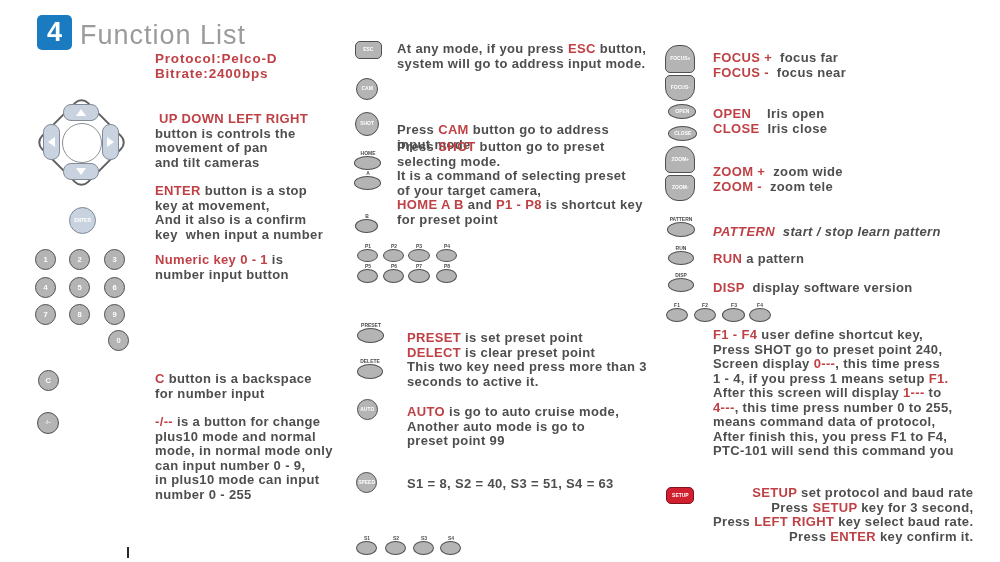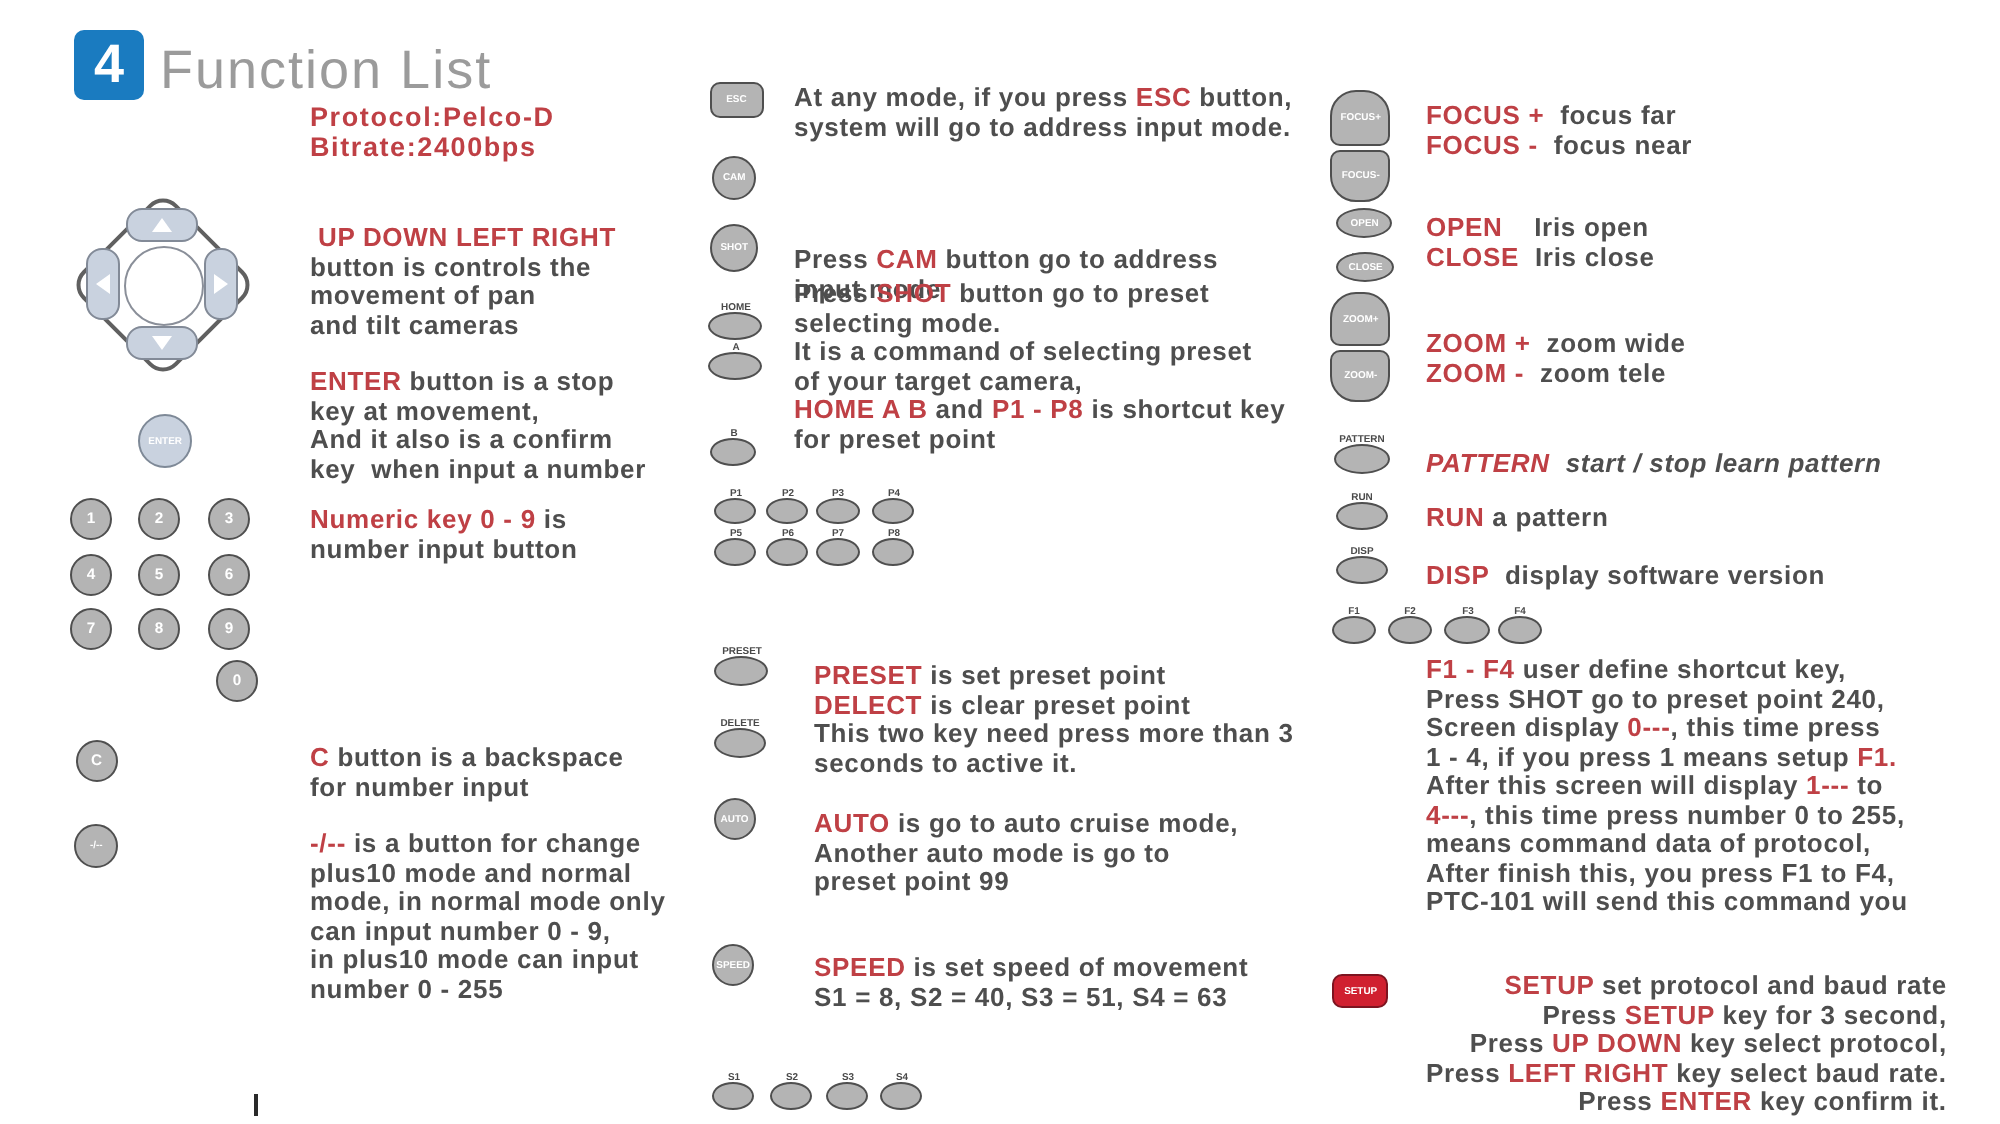--- a/index.html
+++ b/index.html
@@ -129,21 +129,21 @@
       <div><span>movement of pan</span></div>
       <div><span>and tilt cameras</span></div>
     </div>
   <div class="abs rt" style="left:155px;top:184px;">
       <div><span class="red">ENTER</span><span> button is a stop</span></div>
       <div><span>key at movement,</span></div>
       <div><span>And it also is a confirm</span></div>
       <div><span>key  when input a number</span></div>
     </div>
   <div class="abs rt" style="left:155px;top:253px;">
-      <div><span class="red">Numeric key 0 - 9</span><span> is</span></div>
+      <div><span class="red">Numeric key 0 - 1</span><span> is</span></div>
       <div><span>number input button</span></div>
     </div>
   <div class="abs rt" style="left:155px;top:372px;">
       <div><span class="red">C</span><span> button is a backspace</span></div>
       <div><span>for number input</span></div>
     </div>
   <div class="abs rt" style="left:155px;top:415px;">
       <div><span class="red">-/--</span><span> is a button for change</span></div>
       <div><span>plus10 mode and normal</span></div>
       <div><span>mode, in normal mode only</span></div>
@@ -236,21 +236,20 @@
   <div class="abs rt" style="left:407px;top:405px;">
       <div><span class="red">AUTO</span><span> is go to auto cruise mode,</span></div>
       <div><span>Another auto mode is go to</span></div>
       <div><span>preset point 99</span></div>
     </div>
 
   <div class="key circ" style="left:356px;top:472px;width:21px;height:21px;">
       <span class="klabel">SPEED</span>
     </div>
   <div class="abs rt" style="left:407px;top:477px;">
-      <div><span class="red">SPEED</span><span> is set speed of movement</span></div>
       <div><span>S1 = 8, S2 = 40, S3 = 51, S4 = 63</span></div>
     </div>
 
   <div class="key ell" style="left:356px;top:541px;width:21px;height:14px;">
       <span class="tag">S1</span>
     </div>
   <div class="key ell" style="left:385px;top:541px;width:21px;height:14px;">
       <span class="tag">S2</span>
     </div>
   <div class="key ell" style="left:413px;top:541px;width:21px;height:14px;">
@@ -338,18 +337,17 @@
       <div><span>After finish this, you press F1 to F4,</span></div>
       <div><span>PTC-101 will send this command you</span></div>
     </div>
 
   <div class="key rrect red-key" style="left:666px;top:487px;width:28px;height:17px;">
       <span class="klabel">SETUP</span>
     </div>
   <div class="abs rt" style="left:713px;top:486px;text-align:right;">
       <div><span class="red">SETUP</span><span> set protocol and baud rate</span></div>
       <div><span>Press </span><span class="red">SETUP</span><span> key for 3 second,</span></div>
-      <div><span>Press </span><span class="red">UP DOWN</span><span> key select protocol,</span></div>
       <div><span>Press </span><span class="red">LEFT RIGHT</span><span> key select baud rate.</span></div>
       <div><span>Press </span><span class="red">ENTER</span><span> key confirm it.</span></div>
     </div>
 
 </div>
 
 </body></html>

